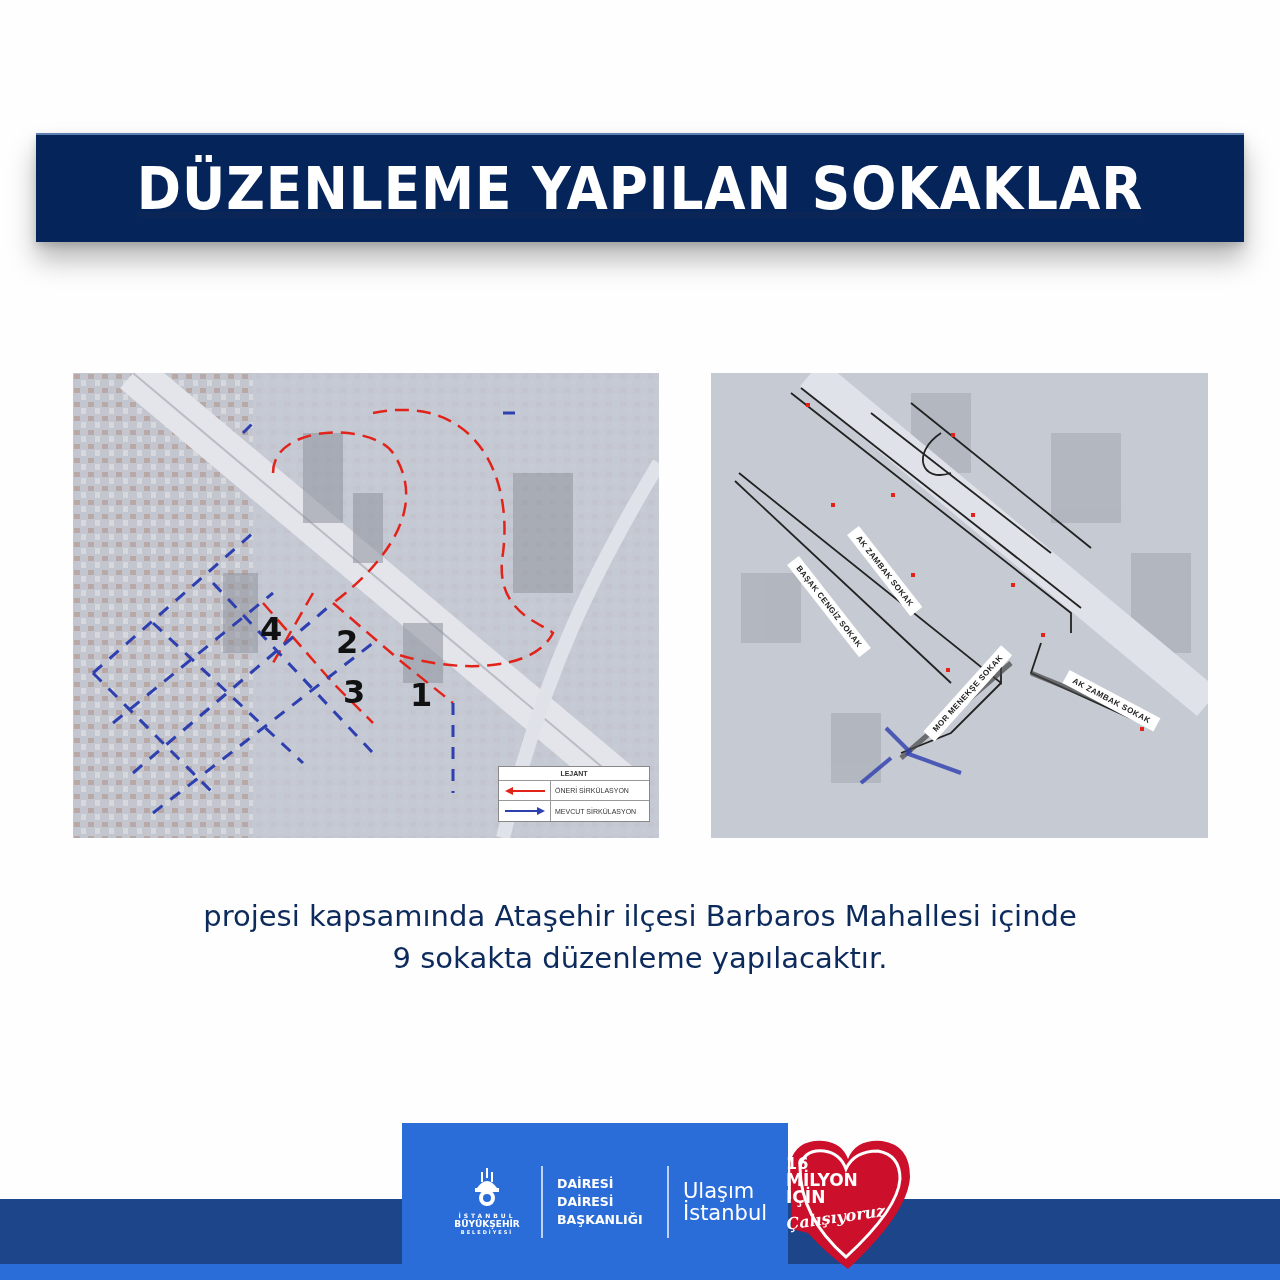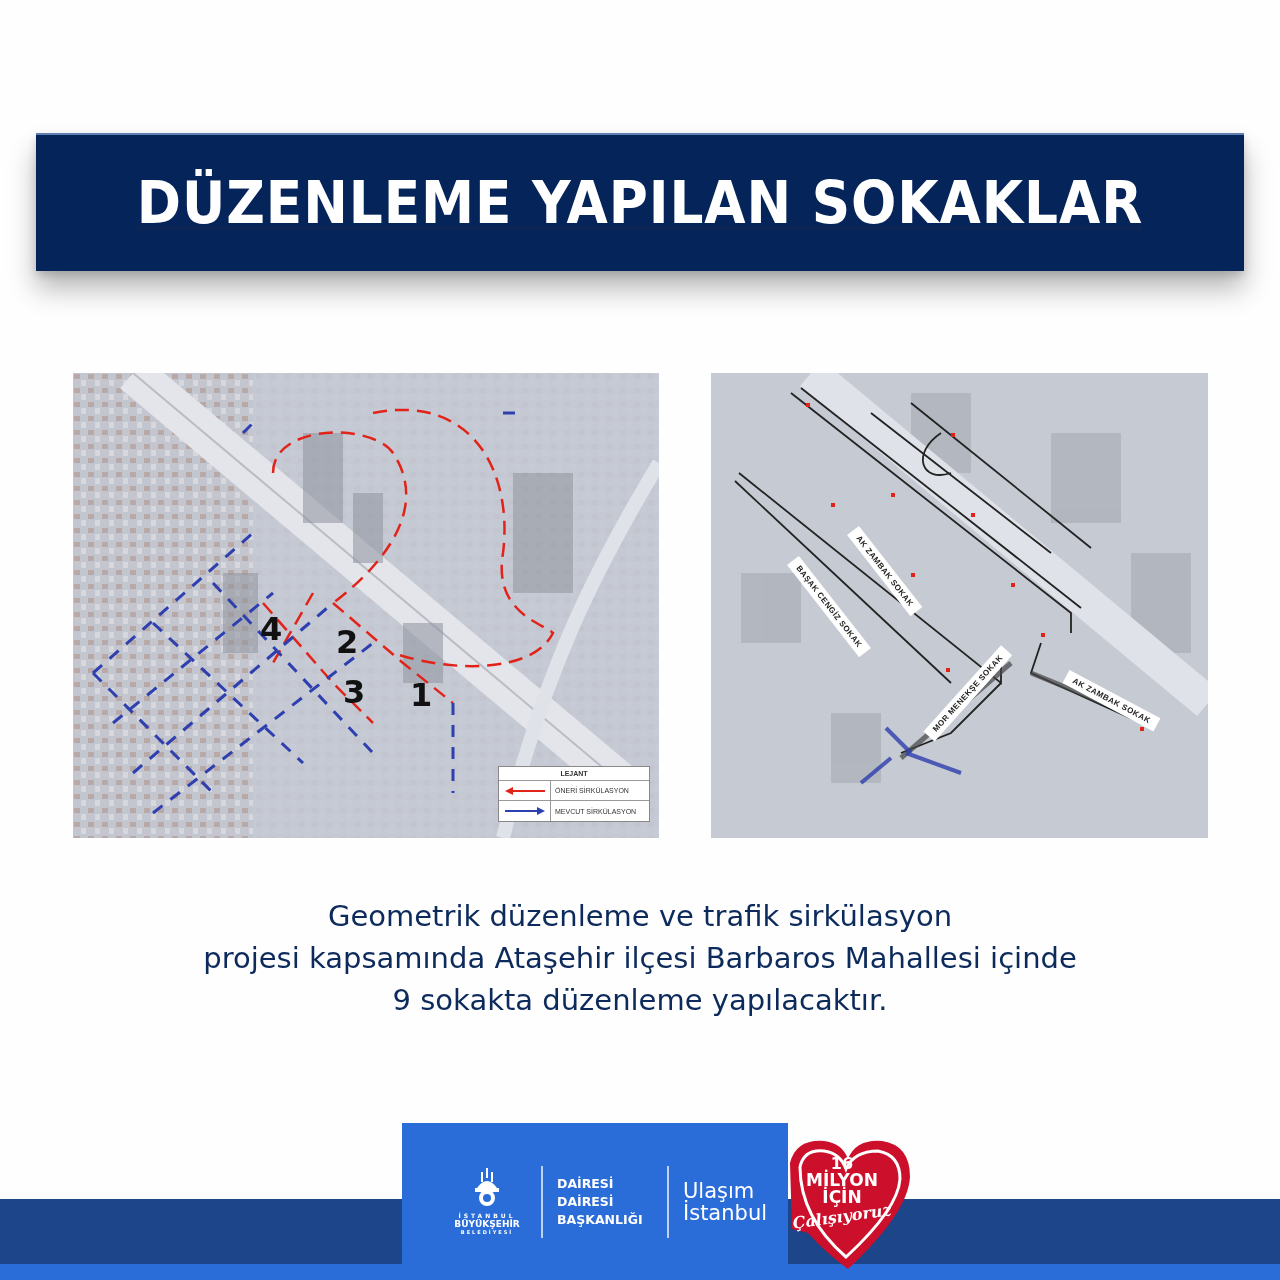--- a/index.html
+++ b/index.html
@@ -1,20 +1,20 @@
 <!DOCTYPE html>
 <html><head>
   <meta charset="utf-8">
   <style>
     * { box-sizing: border-box; margin: 0; padding: 0; }
     html, body { width: 1280px; height: 1280px; overflow: hidden; background: #fefefe; }
     body { position: relative; font-family: "DejaVu Sans", sans-serif; color: #0b2556; }
 
     .title-banner {
-      position: absolute; left: 36px; top: 133px; width: 1208px; height: 138px;
+      position: absolute; left: 36px; top: 133px; width: 1208px; height: 109px;
       background: #05245a;
       box-shadow: 0 18px 26px rgba(0,0,0,0.28), 0 4px 8px rgba(0,0,0,0.15);
       display: flex; align-items: center; justify-content: center;
       border-top: 2px solid #5d7fb2;
       text-decoration: underline;
     }
     .title-banner h1 {
       color: #ffffff; font-family: "DejaVu Sans", sans-serif; font-weight: 600;
       font-size: 58px; letter-spacing: 1px; transform: scaleX(0.92);
     }
@@ -61,21 +61,21 @@
     }
     .ibb-logo { display: flex; flex-direction: column; align-items: center; color: #fff; width: 80px; }
     .ibb-logo .l1 { font-size: 6px; letter-spacing: 3px; font-weight: 700; margin-top: 4px; }
     .ibb-logo .l2 { font-size: 9px; font-weight: 700; }
     .ibb-logo .l3 { font-size: 5px; letter-spacing: 2px; font-weight: 700; }
     .vdiv { width: 2px; height: 72px; background: #d7e4fa; margin: 0 14px; opacity: 0.85; }
     .dept { color: #fff; font-weight: 700; font-size: 12.5px; line-height: 18px; width: 96px; }
     .ulasim { color: #fff; font-size: 21px; line-height: 22px; font-weight: 500; }
     .heart-wrap { position: absolute; left: 786px; top: 1133px; width: 135px; height: 150px; }
     .heart-text {
-      position: absolute; left: 0; top: 22px; width: 112px; text-align: center; color: #fff;
+      position: absolute; left: 0; top: 22px; width: 112px; color: #fff;
       font-family: "DejaVu Sans", sans-serif; font-weight: 700; line-height: 17px;
     }
     .heart-text .h1 { font-size: 16px; }
     .heart-text .h2 { font-size: 17px; }
     .heart-text .h3 { font-size: 17px; }
     .heart-text .h4 { font-family: "DejaVu Serif", serif; font-style: italic; font-size: 16px; transform: rotate(-8deg); margin-top: 2px; }
   </style>
 </head>
 <body>
 
@@ -197,21 +197,20 @@
         <rect x="235" y="295" width="4" height="4"></rect>
     </g>
   </svg>
   <span class="street-label" style="left:142px;top:150px;transform:rotate(52deg);">AK ZAMBAK SOKAK</span>
   <span class="street-label" style="left:82px;top:180px;transform:rotate(52deg);">BAŞAK CENGİZ SOKAK</span>
   <span class="street-label" style="left:218px;top:356px;transform:rotate(-48deg);">MOR MENEKŞE SOKAK</span>
   <span class="street-label" style="left:355px;top:296px;transform:rotate(28deg);">AK ZAMBAK SOKAK</span>
 </div>
 
 <div class="desc">
-  <div>Geometrik düzenleme ve trafik sirkülasyon</div>
   <div>projesi kapsamında Ataşehir ilçesi Barbaros Mahallesi içinde</div>
   <div>9 sokakta düzenleme yapılacaktır.</div>
 </div>
 
 <div class="footer-band"></div>
 <div class="footer-bottom"></div>
 <div class="footer-left-round"></div>
 
 <div class="footer-panel">
   <div class="ibb-logo">

